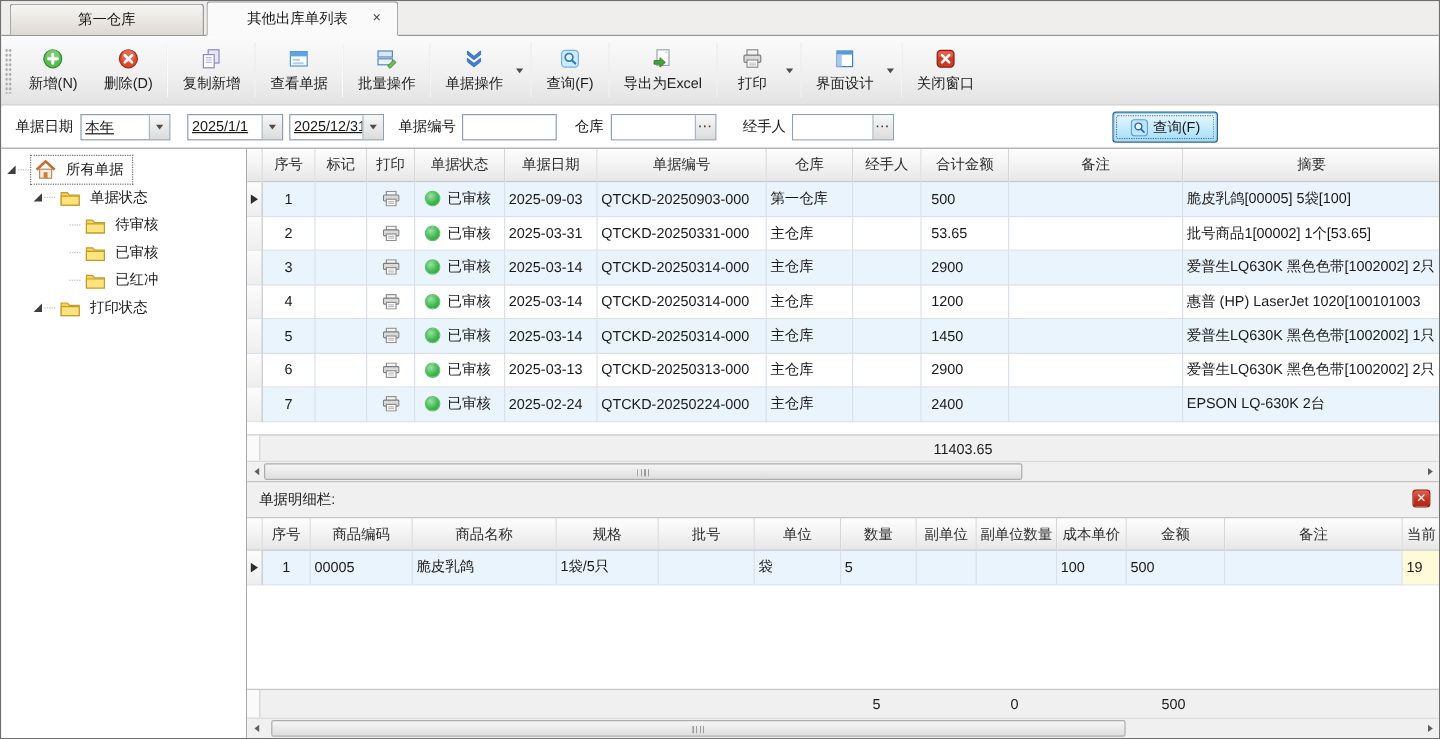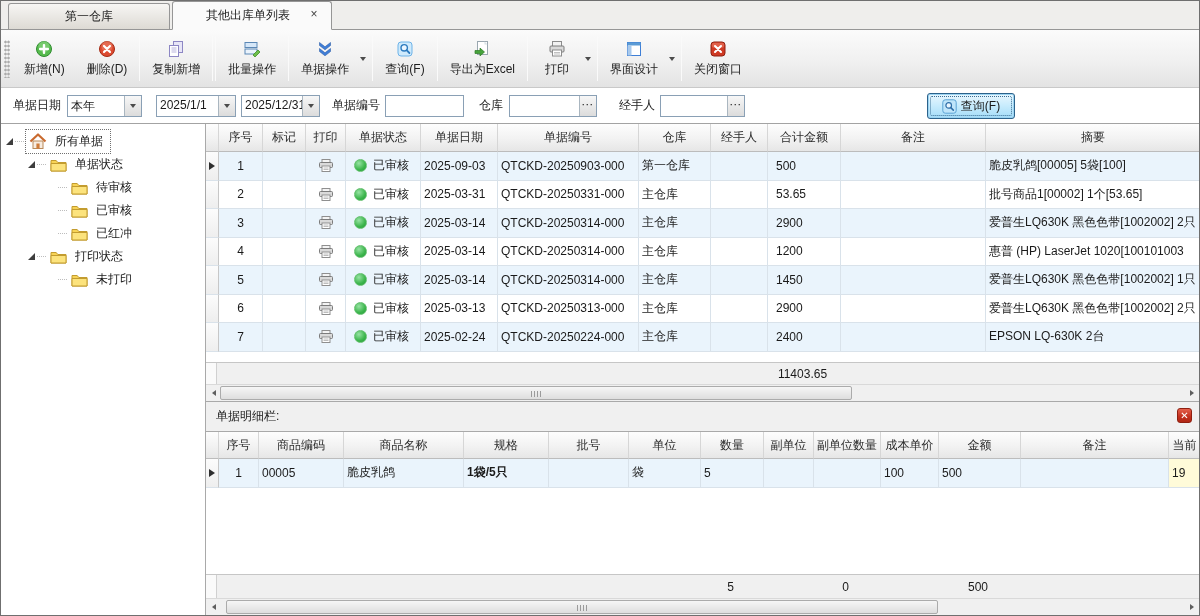--- a/index.html
+++ b/index.html
@@ -21,21 +21,21 @@
   .tb-btn .ic { height:20px; display:flex; align-items:center; justify-content:center; margin-bottom:2px; }
   .tb-btn .lb { white-space:nowrap; color:#1e1e1e; }
   .tb-sep { width:1px; background:#d2d2d2; border-right:1px solid #fafafa; margin:6px 1px; }
   .tb-dd { display:flex; align-items:center; padding:0 5px 0 0; }
   .dd-arrow { width:0; height:0; border-left:3.5px solid transparent; border-right:3.5px solid transparent; border-top:4px solid #4b4b4b; }
 
   
   .filterbar { height:36px; background:#fff; border-bottom:1px solid #a3a3a3; display:flex; align-items:center; flex:none; position:relative; }
   .f-label { margin-left:12px; white-space:nowrap; }
   .combo { height:22px; border:1px solid #8aa0b5; background:#fff; display:flex; align-items:stretch; }
-  .combo .txt { flex:1; padding:2px 3px 0; overflow:hidden; white-space:nowrap; }
+  .combo .txt { flex:1; padding:2px 3px 0; overflow:hidden; white-space:nowrap;text-decoration:underline; }
   .combo .btn { width:17px; background:linear-gradient(#f7f7f7,#dcdcdc); border-left:1px solid #aab6c0; display:flex; align-items:center; justify-content:center; }
   .f-input { height:22px; border:1px solid #8aa0b5; background:#fff; font:inherit; padding:0 3px; outline:none; }
   .ellipsis-box { display:flex; align-items:stretch; border:1px solid #8aa0b5; height:22px; background:#fff; }
   .ellipsis-box input { border:none; outline:none; font:inherit; flex:1; min-width:0; padding:0 3px; }
   .ellipsis-box .dots { width:17px; border-left:1px solid #aab6c0; background:linear-gradient(#f7f7f7,#dcdcdc); text-align:center; line-height:19px; font-weight:bold; color:#333; letter-spacing:1px; font-size:9px; }
   .query-btn { position:absolute; right:184px; top:5px; height:26px; width:88px; border:1px solid #2c628b; border-radius:3px; background:linear-gradient(#eaf7fe,#c8ecfd 48%,#a4dcf8); display:flex; align-items:center; justify-content:center; gap:4px; box-shadow:0 0 0 1px #9bd4f2 inset; }
   .query-btn .focus { position:absolute; inset:2px; border:1px dotted #3a6e94; border-radius:2px; }
 
   
   .content { flex:1; display:flex; min-height:0; }
@@ -130,20 +130,31 @@
           <svg class="icon-svg" width="18" height="18" viewBox="0 0 18 18">
             <rect x="6.5" y="1.5" width="9" height="11" fill="#e8e6f7" stroke="#8d87c4"></rect>
             <rect x="2.5" y="5.5" width="9" height="11" fill="#fff" stroke="#8d87c4"></rect>
             <path d="M4.5 8h5M4.5 10h5M4.5 12h5" stroke="#b9b4dd" stroke-width="1"></path>
           </svg>
         </span>
       <span class="lb">复制新增</span>
     </div>
     <div class="tb-sep"></div>
 
+    <div class="tb-btn">
+      <span class="ic">
+          <svg class="icon-svg" width="18" height="18" viewBox="0 0 18 18">
+            <rect x="2" y="3" width="14" height="12" fill="#fff" stroke="#4f94d6"></rect>
+            <rect x="2" y="3" width="14" height="4" fill="#5ea3e4"></rect>
+            <rect x="4" y="9" width="6" height="1.6" fill="#aecdea"></rect>
+            <rect x="4" y="12" width="9" height="1.6" fill="#aecdea"></rect>
+          </svg>
+        </span>
+      <span class="lb">查看单据</span>
+    </div>
     <div class="tb-sep"></div>
 
     <div class="tb-btn">
       <span class="ic">
           <svg class="icon-svg" width="18" height="18" viewBox="0 0 18 18">
             <rect x="2" y="2.5" width="12" height="5" fill="#d6e7f8" stroke="#5b87b5"></rect>
             <rect x="2" y="9" width="12" height="5" fill="#eaf3fc" stroke="#5b87b5"></rect>
             <path d="M10 15 L15 10 L17 12 L12 17 Z" fill="#6fbf4a" stroke="#3f8f2a" stroke-width="0.8"></path>
           </svg>
         </span>
@@ -346,32 +357,20 @@
           <span class="expander"></span>
           <span class="stub"></span>
           <span style="display: flex; align-items: center;">
             <span style="margin: 0px 4px 0px 2px;">
               <svg width="17" height="14" viewBox="0 0 17 14" style="display:block">
                 <path d="M1 2.5 h5.2 l1.6 2 H16 v8.5 H1 z" fill="#f7d356" stroke="#c39c2f"></path>
                 <path d="M1 5.5 h15 v7.5 H1 z" fill="#fce37d" stroke="#c39c2f"></path>
               </svg>
             </span>
             <span class="label">打印状态</span>
-          </span>
-        </div>
-        <div class="t-item" style="padding-left: 55px;">
-          <span class="stub"></span>
-          <span style="display: flex; align-items: center;">
-            <span style="margin: 0px 4px 0px 2px;">
-              <svg width="17" height="14" viewBox="0 0 17 14" style="display:block">
-                <path d="M1 2.5 h5.2 l1.6 2 H16 v8.5 H1 z" fill="#f7d356" stroke="#c39c2f"></path>
-                <path d="M1 5.5 h15 v7.5 H1 z" fill="#fce37d" stroke="#c39c2f"></path>
-              </svg>
-            </span>
-            <span class="label">未打印</span>
           </span>
         </div>
       </div>
 
     <div class="rightpane">
 
       <div class="gridblock gb-main">
         <div class="g-header" id="main-header">
             <div class="g-hcell" style="width: 13px;"></div>
             <div class="g-hcell" style="width: 44px;">序号</div>
@@ -628,21 +627,21 @@
               <div class="g-hcell" style="width: 32px;">当前</div>
             </div>
           <div id="detail-rows">
               <div class="g-row row-odd">
                 <div class="g-cell ind" style="width: 13px;">
                   <span class="cur-arrow"></span>
                 </div>
                 <div class="g-cell c" style="width: 40px;">1</div>
                 <div class="g-cell" style="width: 85px;">00005</div>
                 <div class="g-cell" style="width: 120px;">脆皮乳鸽</div>
-                <div class="g-cell" style="width: 85px; font-weight: bold;">1袋/5只</div>
+                <div class="g-cell" style="width: 85px;">1袋/5只</div>
                 <div class="g-cell" style="width: 80px;"></div>
                 <div class="g-cell" style="width: 72px;">袋</div>
                 <div class="g-cell" style="width: 63px;">5</div>
                 <div class="g-cell" style="width: 50px;"></div>
                 <div class="g-cell" style="width: 67px;"></div>
                 <div class="g-cell" style="width: 58px;">100</div>
                 <div class="g-cell" style="width: 82px;">500</div>
                 <div class="g-cell" style="width: 148px;"></div>
                 <div class="g-cell hl-yellow" style="width: 32px;">19</div>
               </div>

